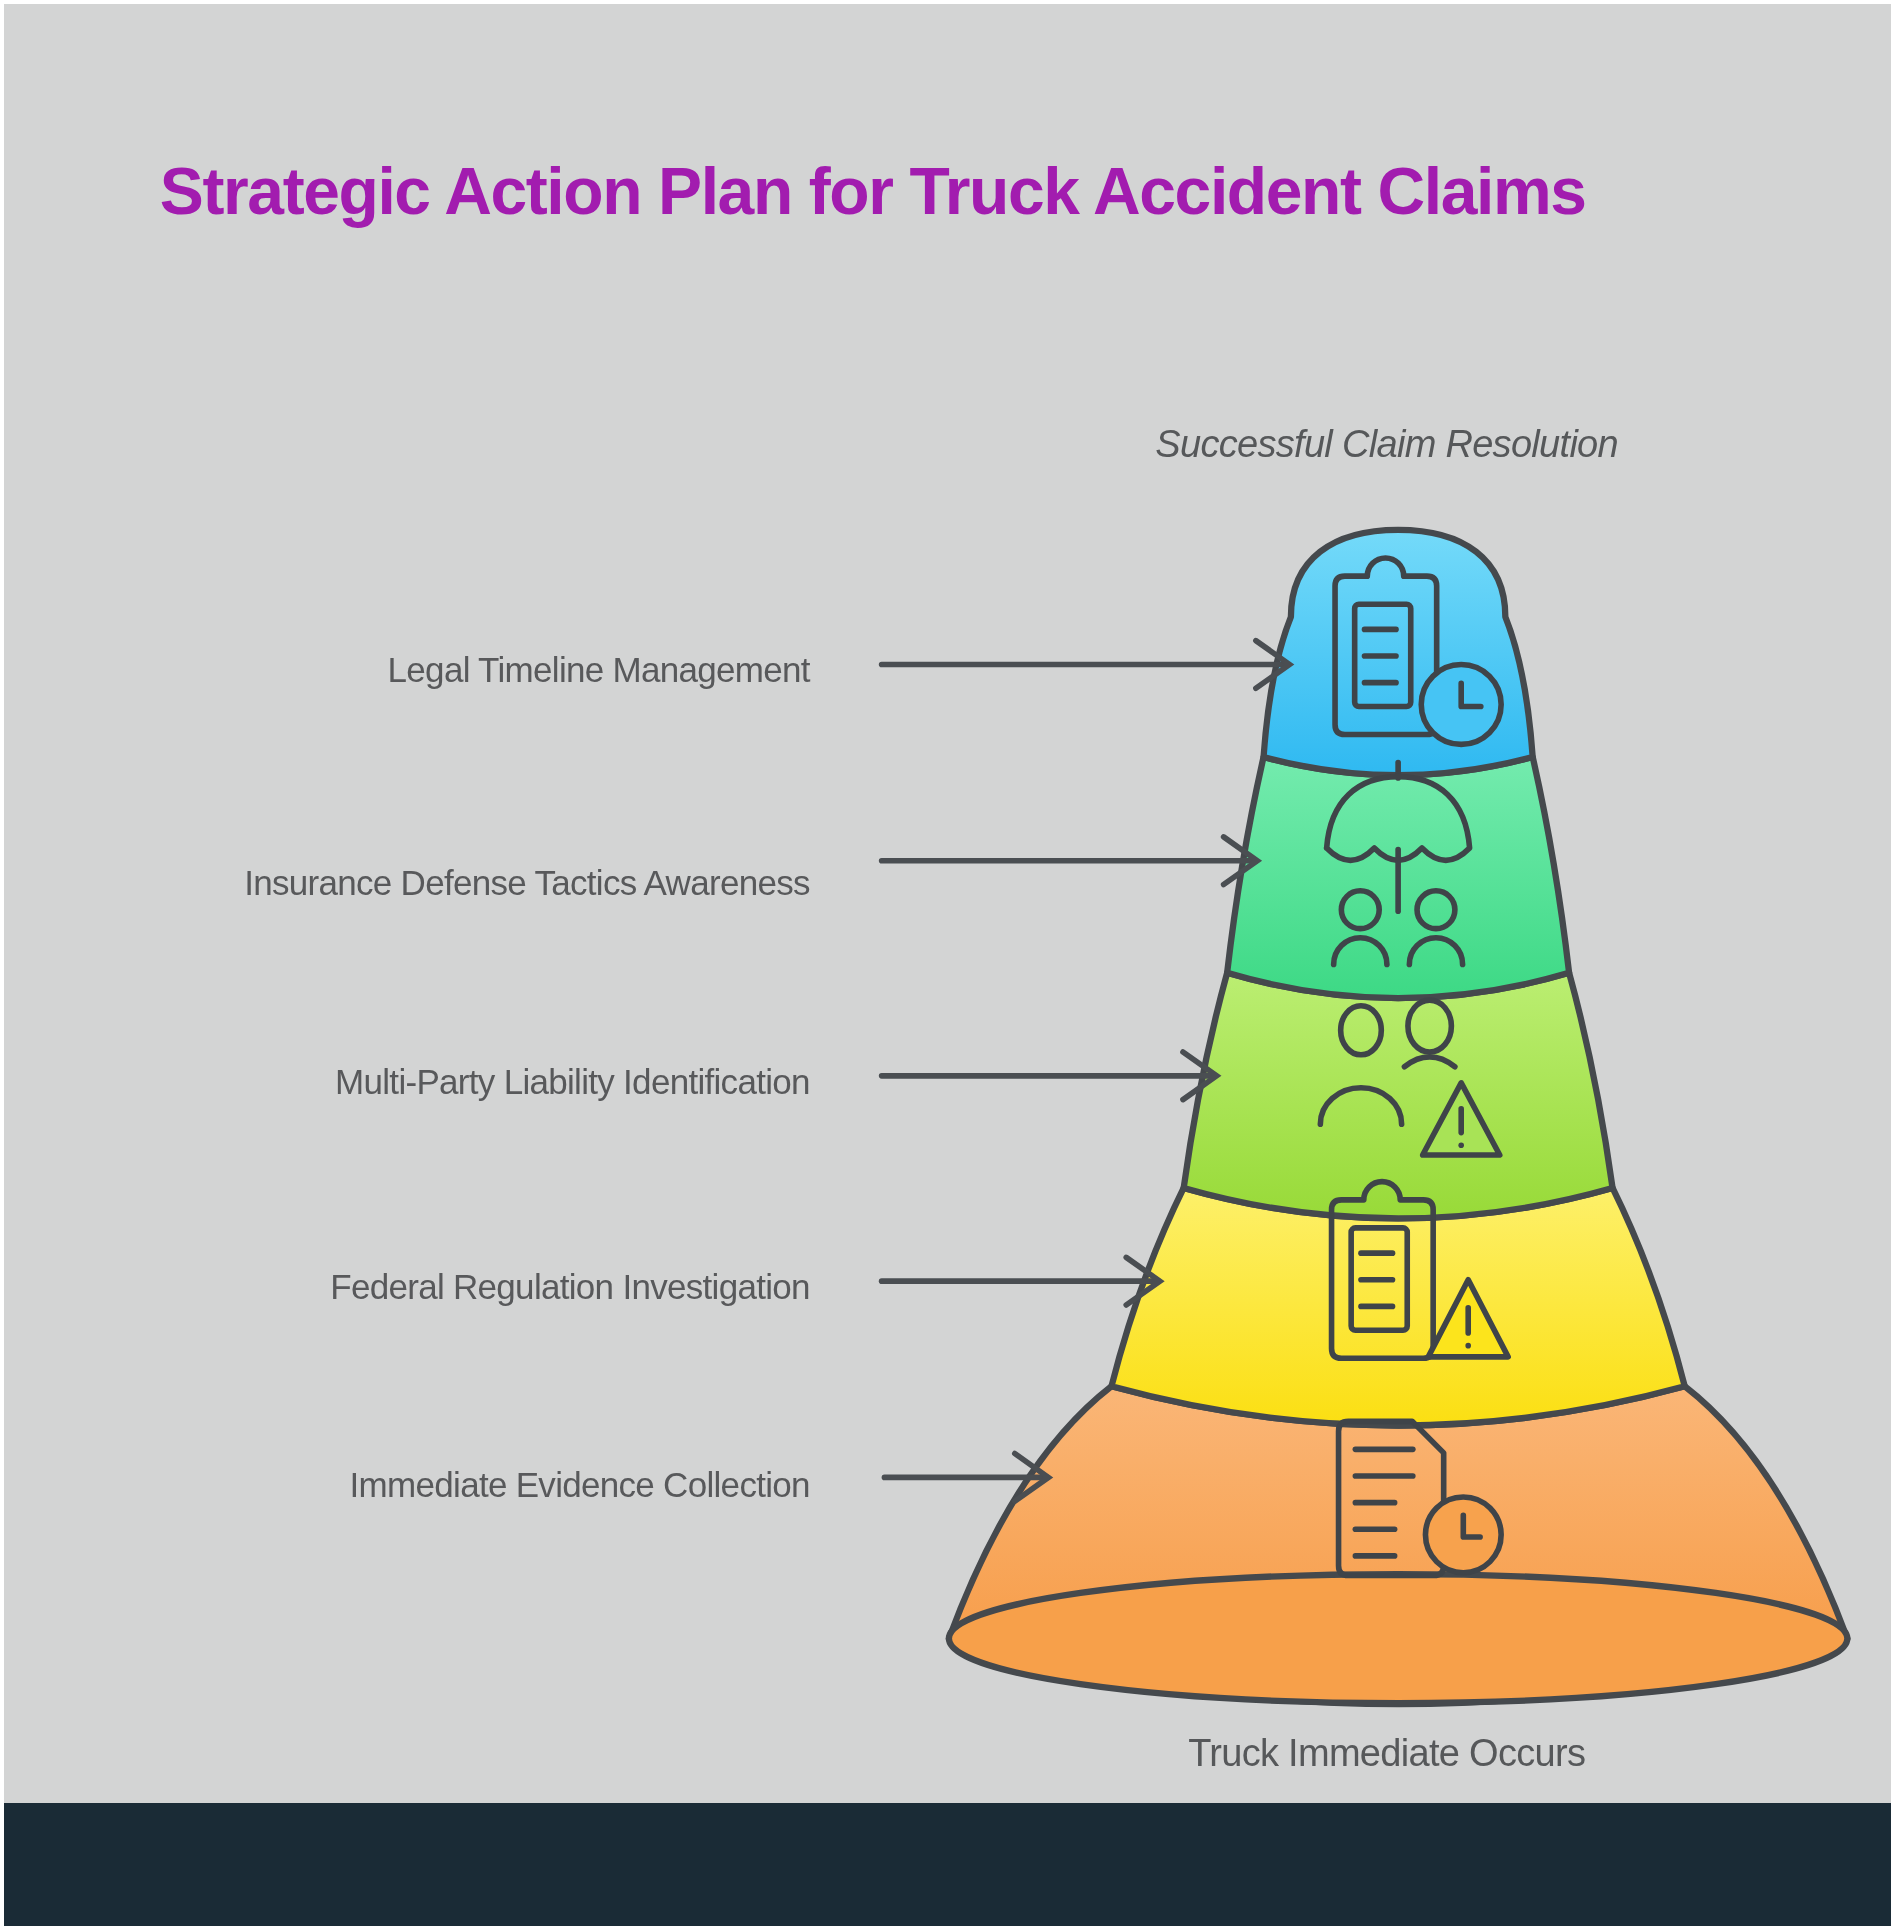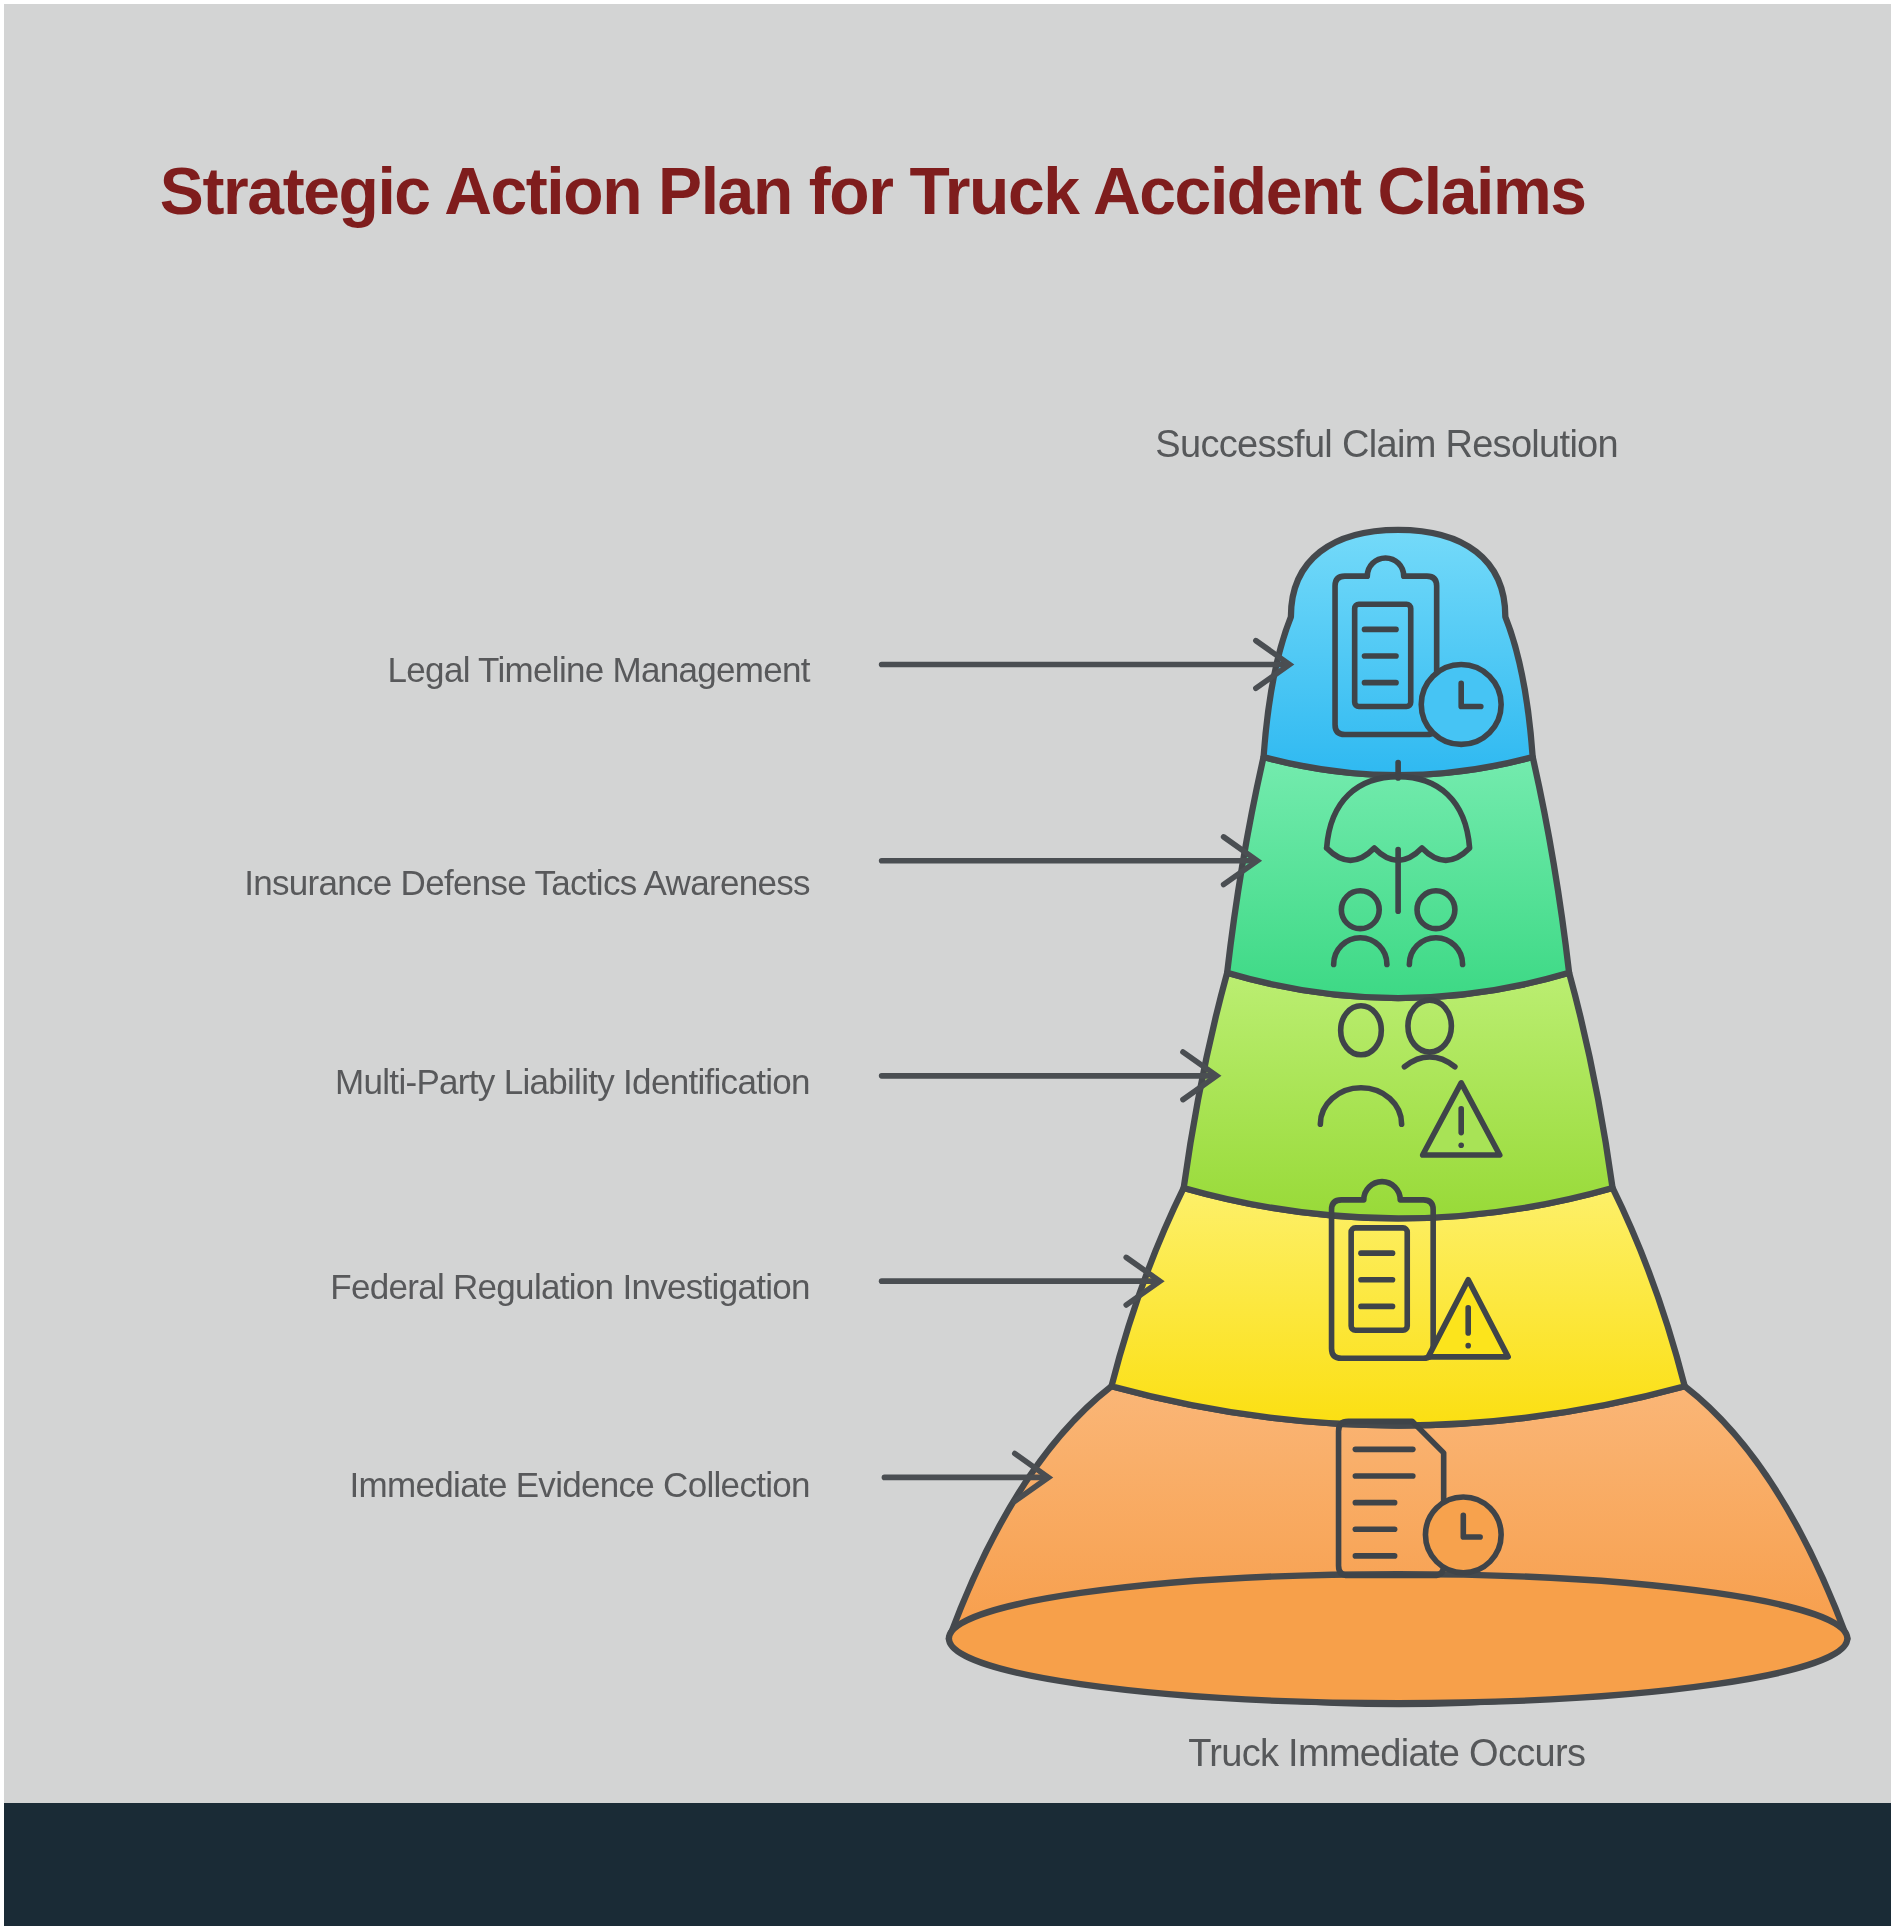--- a/index.html
+++ b/index.html
@@ -15,27 +15,27 @@
   }
   .bottom-bar{
     position:absolute;left:0;right:0;bottom:0;height:123px;
     background:#1a2b36;
   }
   .diagram-svg{position:absolute;left:-4.2px;top:-4.2px;width:1895px;height:1926px;}
   .title{
     position:absolute;left:0;top:149px;width:1737px;
     text-align:center;
     font-size:66px;font-weight:bold;letter-spacing:-1.4px;
-    color:#7f1d1d;
+    color:#a21caf;
   }
   .endpoint{
     position:absolute;width:841px;text-align:center;
     font-size:38px;color:#56585a;letter-spacing:-0.7px;
   }
-  .endpoint.top{left:962px;top:419px;}
+  .endpoint.top{left:962px;top:419px;font-style:italic;}
   .endpoint.bottom{left:962px;top:1728px;}
   .step-label{
     position:absolute;right:1081px;width:981px;height:53px;
     line-height:53px;text-align:right;
     font-size:35px;color:#58595b;letter-spacing:-0.7px;
     white-space:nowrap;
   }
 </style>
 </head>
 <body>

